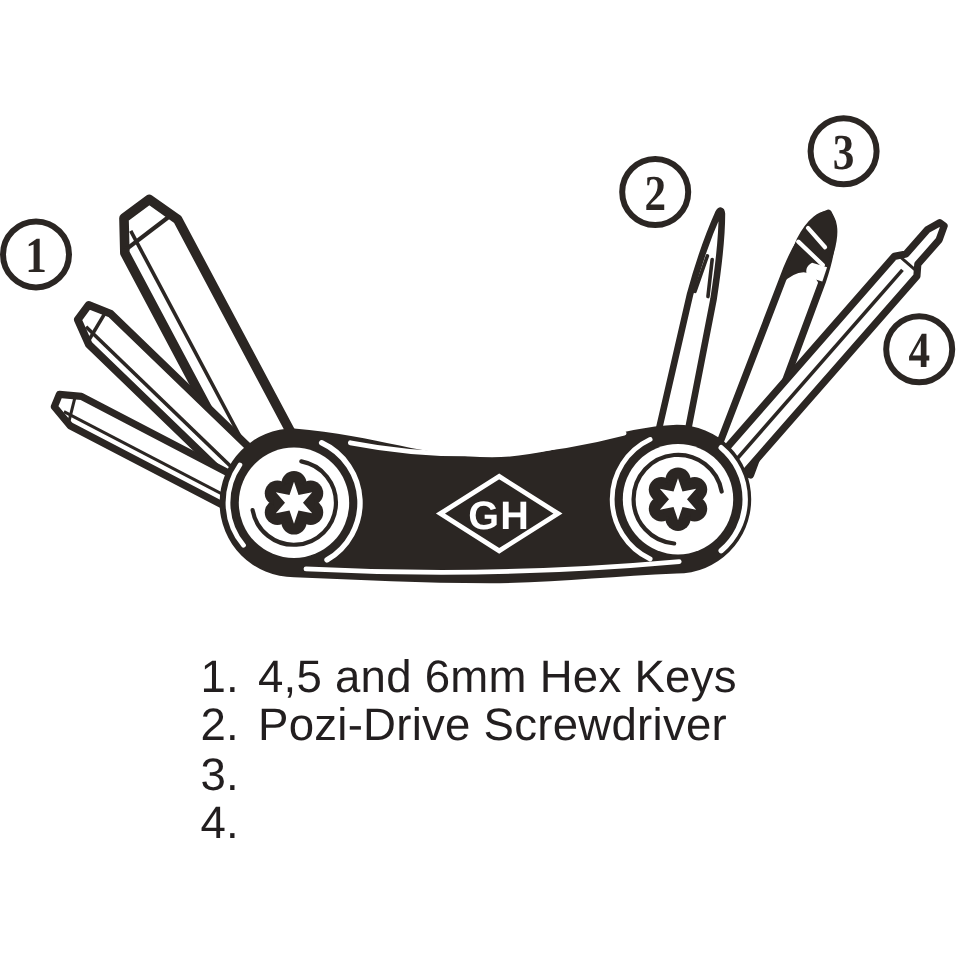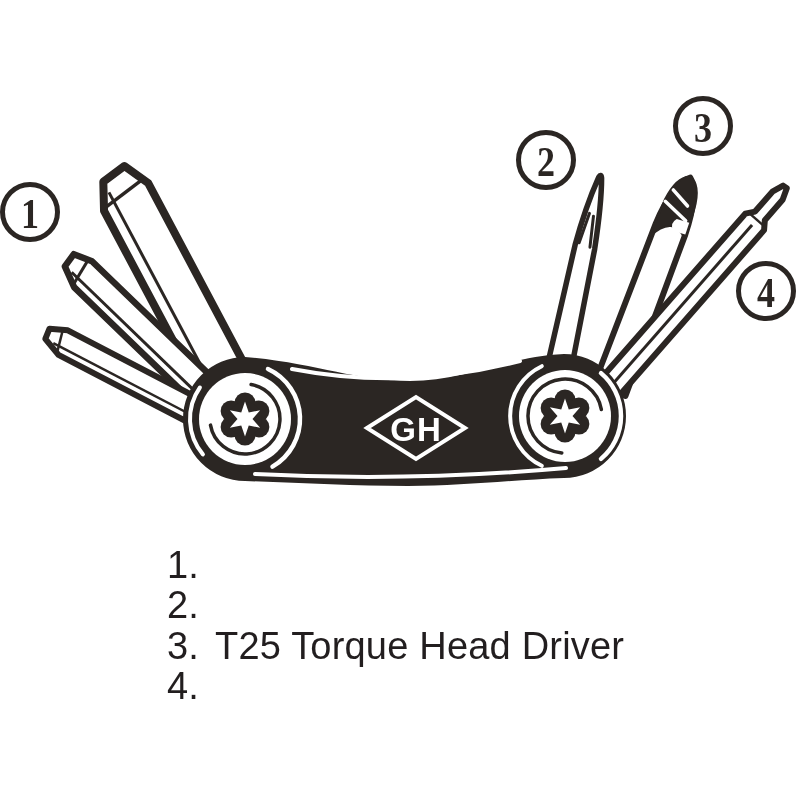--- a/index.html
+++ b/index.html
@@ -118,26 +118,27 @@
     </g>
     <g>
       <circle cx="766" cy="291" r="27.5" fill="#ffffff" stroke="#2b2623" stroke-width="5"></circle>
       <text class="callout-num" x="766" y="293" text-anchor="middle" dominant-baseline="central" textLength="18" lengthAdjust="spacingAndGlyphs">4</text>
     </g>
   </svg>
 
   <div class="legend">
     <div class="legend-row">
       <span class="legend-num">1.</span>
+      <span class="legend-lbl">4,5 and 6mm Hex Keys</span>
     </div>
     <div class="legend-row">
       <span class="legend-num">2.</span>
+      <span class="legend-lbl">Pozi-Drive Screwdriver</span>
     </div>
     <div class="legend-row">
       <span class="legend-num">3.</span>
-      <span class="legend-lbl">T25 Torque Head Driver</span>
     </div>
     <div class="legend-row">
       <span class="legend-num">4.</span>
     </div>
   </div>
 
 </div>
 
 </body></html>

